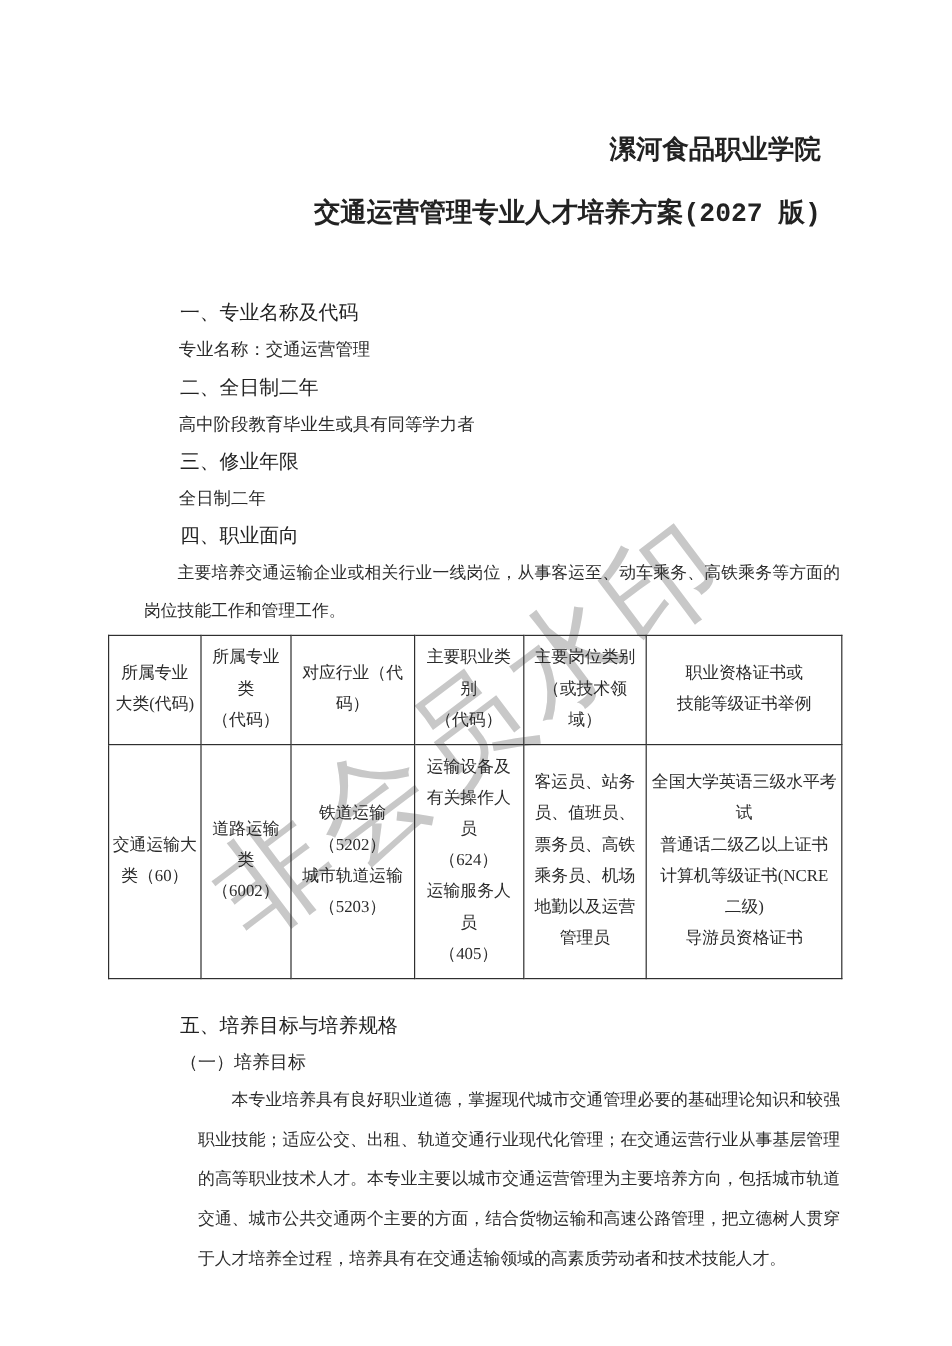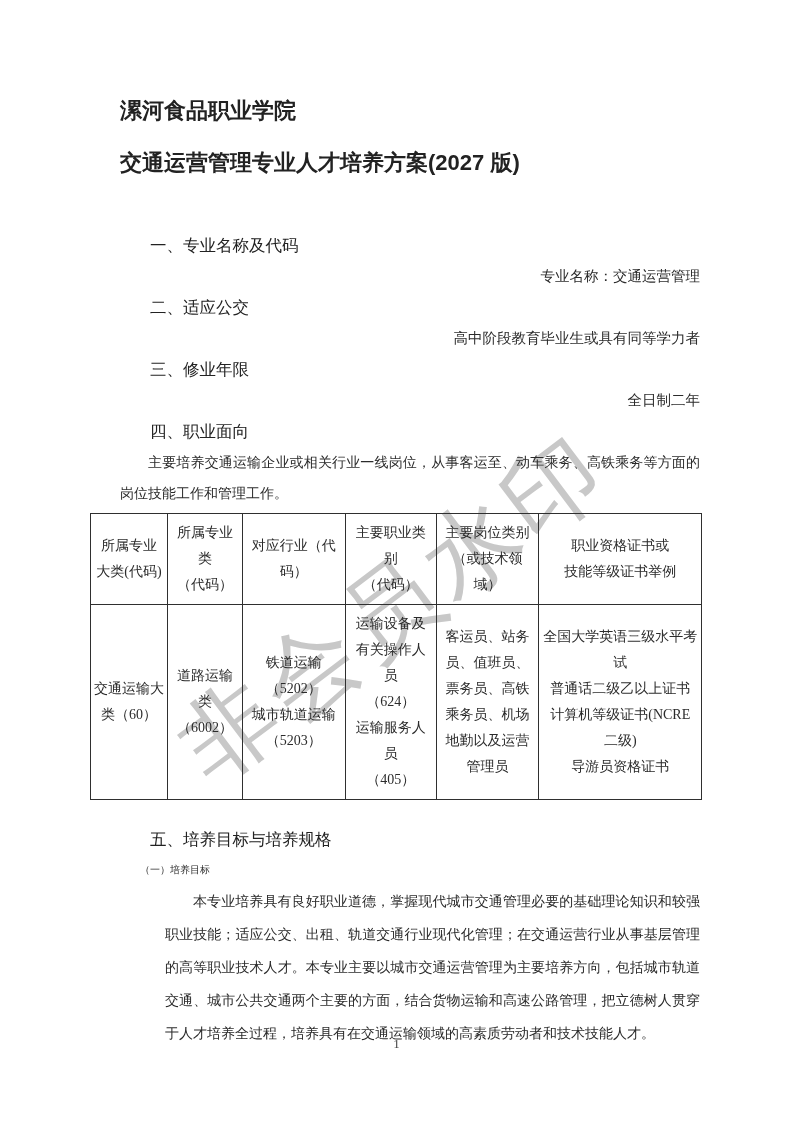--- a/index.html
+++ b/index.html
@@ -25,44 +25,43 @@
     transform:rotate(-37deg);
     transform-origin:center center;
     user-select:none;
   }
   .content {
     position:relative;
     z-index:1;
     padding:94px 93px 0 120px;
   }
   .doc-title {
-    margin:0;
-    text-align:left;
+    margin:16px;
+    text-align:right;
     font-size:22px;
     font-weight:bold;
     line-height:34px;
-    font-family:Liberation Sans, sans-serif;
+    font-family:Liberation Mono, monospace;
     color:#222222;
   }
   .doc-title.second { margin-top:18px; }
   .heading {
     margin:0 0 0 30px;
     font-size:16.5px;
     font-weight:normal;
     line-height:31px;
     font-family:"Liberation Sans","DejaVu Sans",sans-serif;
     color:#222222;
   }
   .heading.first { margin-top:50px; }
   .line {
     margin:0;
     font-size:14.5px;
     line-height:31px;
     text-indent:2em;
-    text-align:right;
   }
   .para {
     margin:0;
     font-size:14px;
     line-height:31px;
     text-indent:2em;
     text-align:justify;
   }
   .career-table {
     width:612px;
@@ -79,21 +78,21 @@
     padding:6px 3px;
     line-height:26px;
     white-space:pre-line;
     color:#2b2b2b;
   }
   .career-table thead th { height:58px; }
   .career-table tbody td { height:120px;text-align:center; }
   .bottom-heading { margin-top:24px; }
   .subheading {
     margin:0;
-    font-size:10px;
+    font-size:15px;
     line-height:30px;
     text-indent:2em;
   }
   .para.bottom { line-height:33px;margin-left:45px; }
   .page-number {
     position:absolute;
     left:0; right:0;
     top:1036px;
     text-align:center;
     font-size:13px;
@@ -109,21 +108,21 @@
   <div class="watermark">非会员水印</div>
 
   <div class="content">
 
     <h1 class="doc-title">漯河食品职业学院</h1>
     <h1 class="doc-title second">交通运营管理专业人才培养方案(2027 版)</h1>
 
     <h2 class="heading first">一、专业名称及代码</h2>
     <p class="line">专业名称：交通运营管理</p>
 
-    <h2 class="heading">二、适应公交</h2>
+    <h2 class="heading">二、全日制二年</h2>
     <p class="line">高中阶段教育毕业生或具有同等学力者</p>
 
     <h2 class="heading">三、修业年限</h2>
     <p class="line">全日制二年</p>
 
     <h2 class="heading">四、职业面向</h2>
     <p class="para">主要培养交通运输企业或相关行业一线岗位，从事客运至、动车乘务、高铁乘务等方面的岗位技能工作和管理工作。</p>
 
     <table class="career-table">
       <colgroup>

